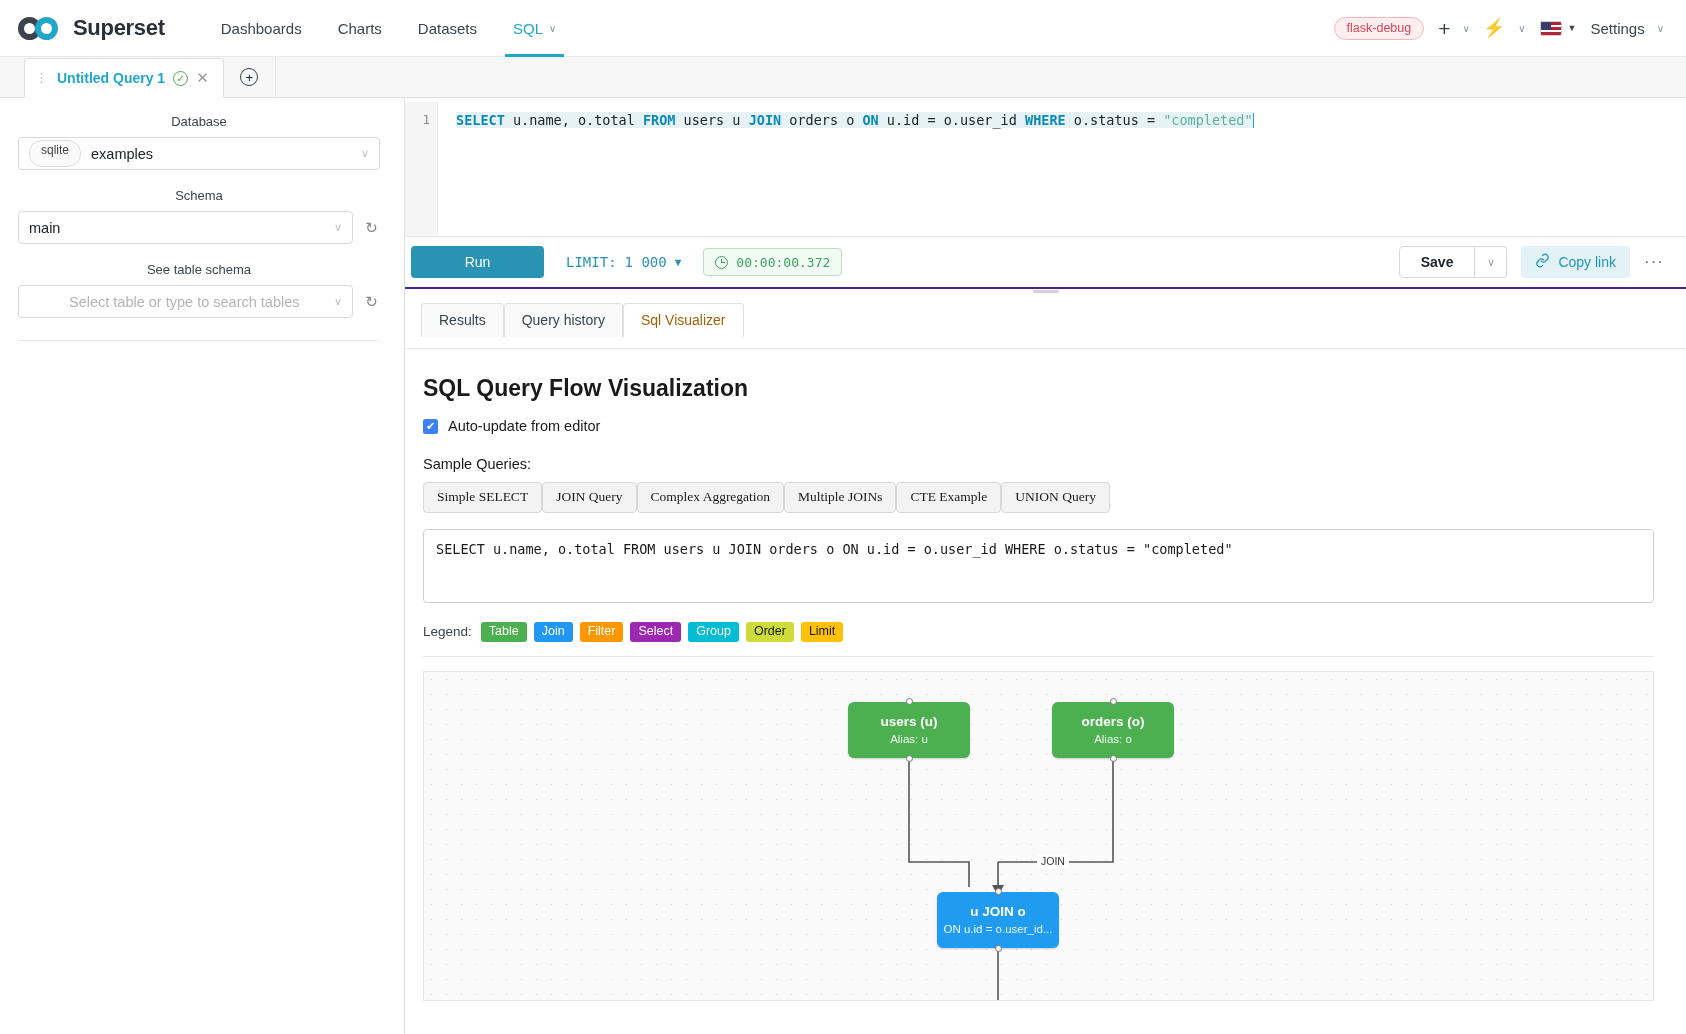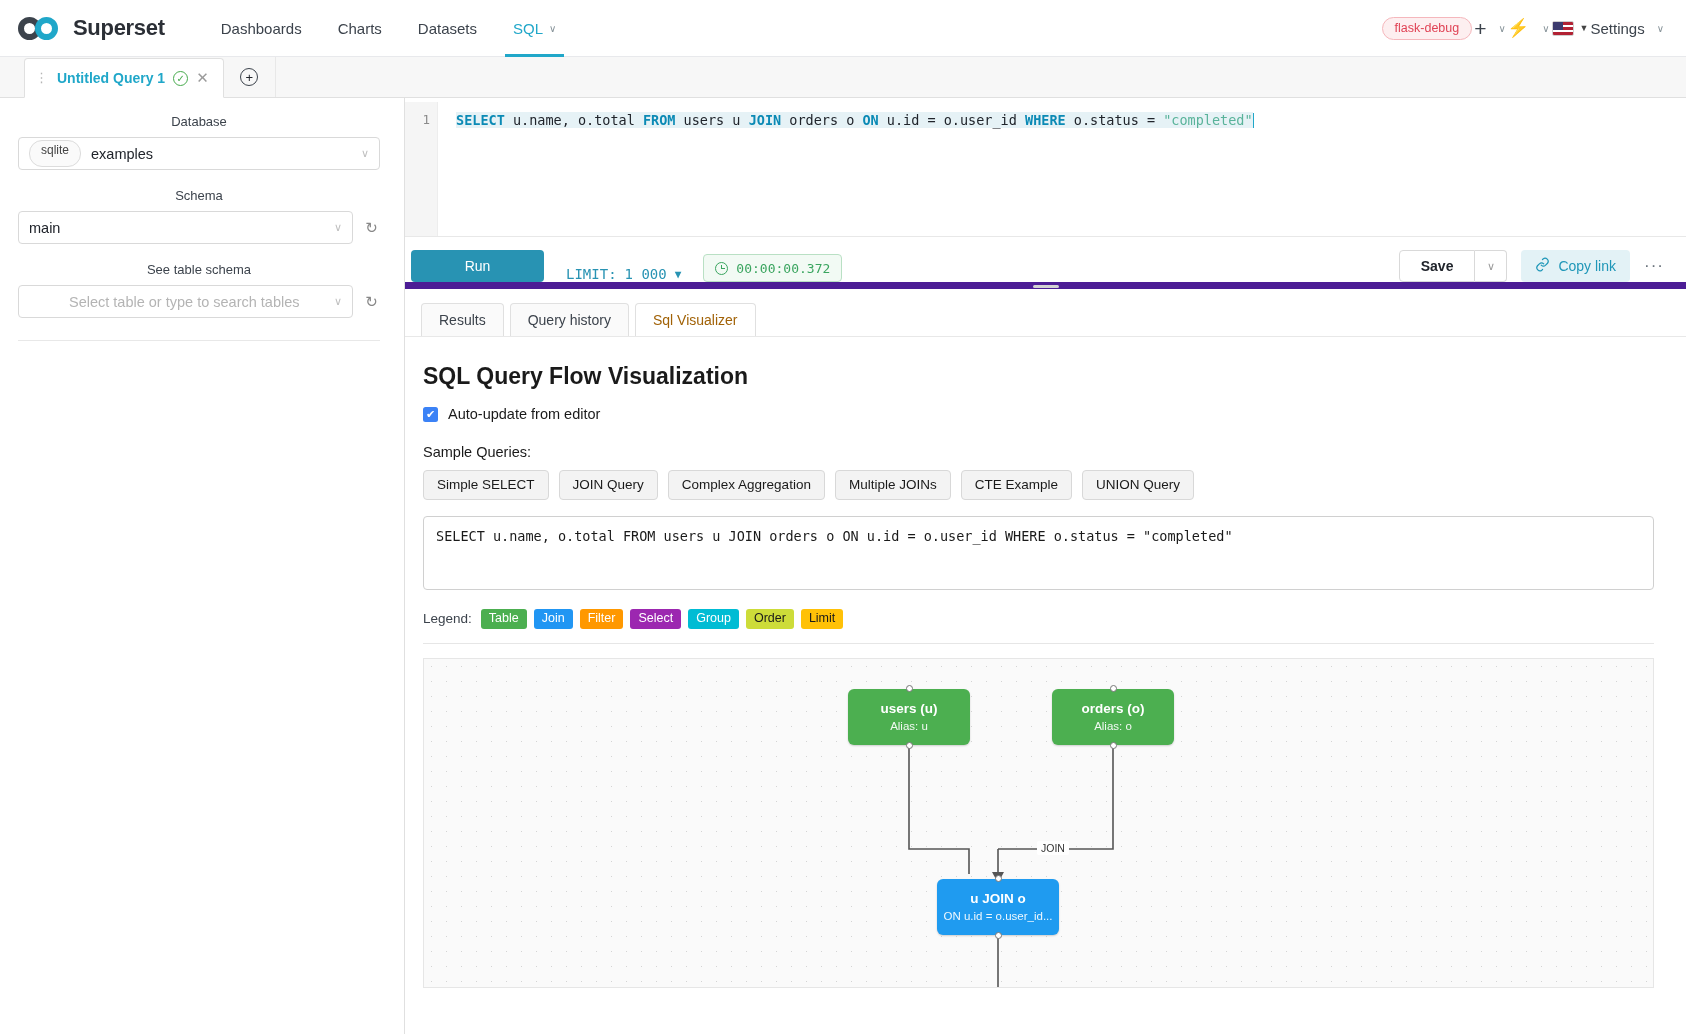--- a/index.html
+++ b/index.html
@@ -38,21 +38,21 @@
     padding: 0 18px; height: 100%; display: flex; align-items: center;
     font-size: 15px; color: #3c434c; cursor: pointer; position: relative;
   }
   .nav-link.active { color: #20a7c9; }
   .nav-link.active::after {
     content: ""; position: absolute; left: 10px; right: 10px; bottom: -1px;
     height: 3px; background: #20a7c9;
   }
   .caret-sm { font-size: 10px; margin-left: 6px; color: #879399; }
 
-  .nav-right { margin-left: auto; display: flex; gap: 2px; }
+  .nav-right { margin-left: auto; display: flex; gap: 14px; }
   .debug-badge {
     border: 1px solid #f5b7bc; background: #fdeff0; color: #e04355;
     border-radius: 12px; font-size: 12.5px; padding: 3px 12px 4px;
   }
   .icon-btn { display: flex; align-items: center; gap: 6px; cursor: pointer; color: #3c434c; }
   .plus-glyph { font-size: 21px; line-height: 1; font-weight: 300; }
   .bolt-glyph { font-size: 18px; line-height: 1; }
   .flag {
     width: 22px; height: 15px; border-radius: 2px; overflow: hidden;
     background: linear-gradient(#b22234 0 23%, #fff 23% 38%, #b22234 38% 61%, #fff 61% 76%, #b22234 76% 100%);
@@ -131,22 +131,22 @@
   .code { padding: 10px 0 0 18px; white-space: pre; position: relative; flex: 1; }
   .k { color: #0b8ab5; font-weight: bold; }
   .s { color: #59b39a; }
   .caret-bar {
     display: inline-block; width: 1px; height: 15px; background: #20a7c9;
     vertical-align: -3px; margin-left: 0px;
   }
   .sel-hl { background: #e6f2f6; }
 
   .toolbar {
-    height: 52px; display: flex; align-items: flex-end; padding: 0 22px 0 6px;
-    border-bottom: 7px solid #4c1d95; background: #fff; position: relative;
+    height: 52px; display: flex; align-items: center; padding: 0 22px 0 6px;
+    border-bottom: 2px solid #4c1d95; background: #fff; position: relative;
   }
   .run-btn {
     width: 133px; height: 32px; background: #2893b3; color: #fff; border: none;
     border-radius: 4px; font-size: 14px; cursor: pointer; font-family: inherit;
   }
   .limit-ctl {
     margin-left: 22px; color: #2893b3; font-size: 14px; display: flex; align-items: center; gap: 8px;
     font-family: "DejaVu Sans Mono", monospace; cursor: pointer;
   }
   .limit-ctl .tri { font-size: 11px; }
@@ -178,40 +178,40 @@
     display: flex; align-items: center; gap: 8px; padding: 0 14px; font-size: 14px; cursor: pointer;
   }
   .ellipsis-btn { color: #6a737c; font-size: 17px; letter-spacing: 1px; cursor: pointer; line-height: .6; }
 
   .drag-handle {
     position: absolute; left: 50%; transform: translateX(-50%); bottom: -6px;
     width: 26px; height: 3px; background: #d3d3d3; border-radius: 2px;
   }
 
   
-  .res-tabs { display: flex; gap: 6px; padding: 14px 0 0 16px; background: #fff; }
+  .res-tabs { display: flex; padding: 14px 0 12px 16px; background: #fff; }
   .res-tab {
     border: 1px solid #e0e0e0; border-bottom: none; background: #fafafa;
     border-radius: 4px 4px 0 0; padding: 8px 17px 9px; font-size: 14px; color: #3c434c; cursor: pointer;
   }
   .res-tab.active { background: #fff; color: #a16207; }
   .res-tabs-line { height: 1px; background: #e8e8e8; margin-top: -1px; }
 
   
   .viz { flex: 1; overflow: hidden; padding: 26px 32px 0 18px; background: #fff; }
   .viz-title { font-size: 23px; font-weight: bold; color: #1a1a1a; margin: 0 0 16px; }
   .chk-row { display: flex; align-items: center; gap: 10px; margin-bottom: 22px; }
   .chkbox {
     width: 15px; height: 15px; background: #3b82f6; border-radius: 2.5px;
     display: flex; align-items: center; justify-content: center; color: #fff; font-size: 11px;
     cursor: pointer;
   }
   .chk-label { font-size: 14.5px; color: #1a1a1a; }
   .sq-label { font-size: 14.5px; color: #1a1a1a; margin-bottom: 10px; }
-  .sq-row { display: flex; gap: 10px; margin-bottom: 16px; }
+  .sq-row { display: flex; margin-bottom: 16px; font-family: Liberation Serif, serif; }
   .sq-btn {
     border: 1px solid #d8d8d8; background: #f3f3f3; border-radius: 4px;
     padding: 6px 13px 7px; font-size: 13.5px; color: #1a1a1a; cursor: pointer; font-family: inherit;
   }
   .sql-area {
     width: 100%; height: 74px; border: 1px solid #d0d0d0; border-radius: 4px;
     padding: 10px 12px; font-family: "DejaVu Sans Mono", monospace; font-size: 13.5px;
     color: #1a1a1a; resize: none; outline: none; background: #fff; line-height: 1.4;
   }
   .legend-row { display: flex; align-items: center; gap: 7px; margin: 16px 0 14px; }

